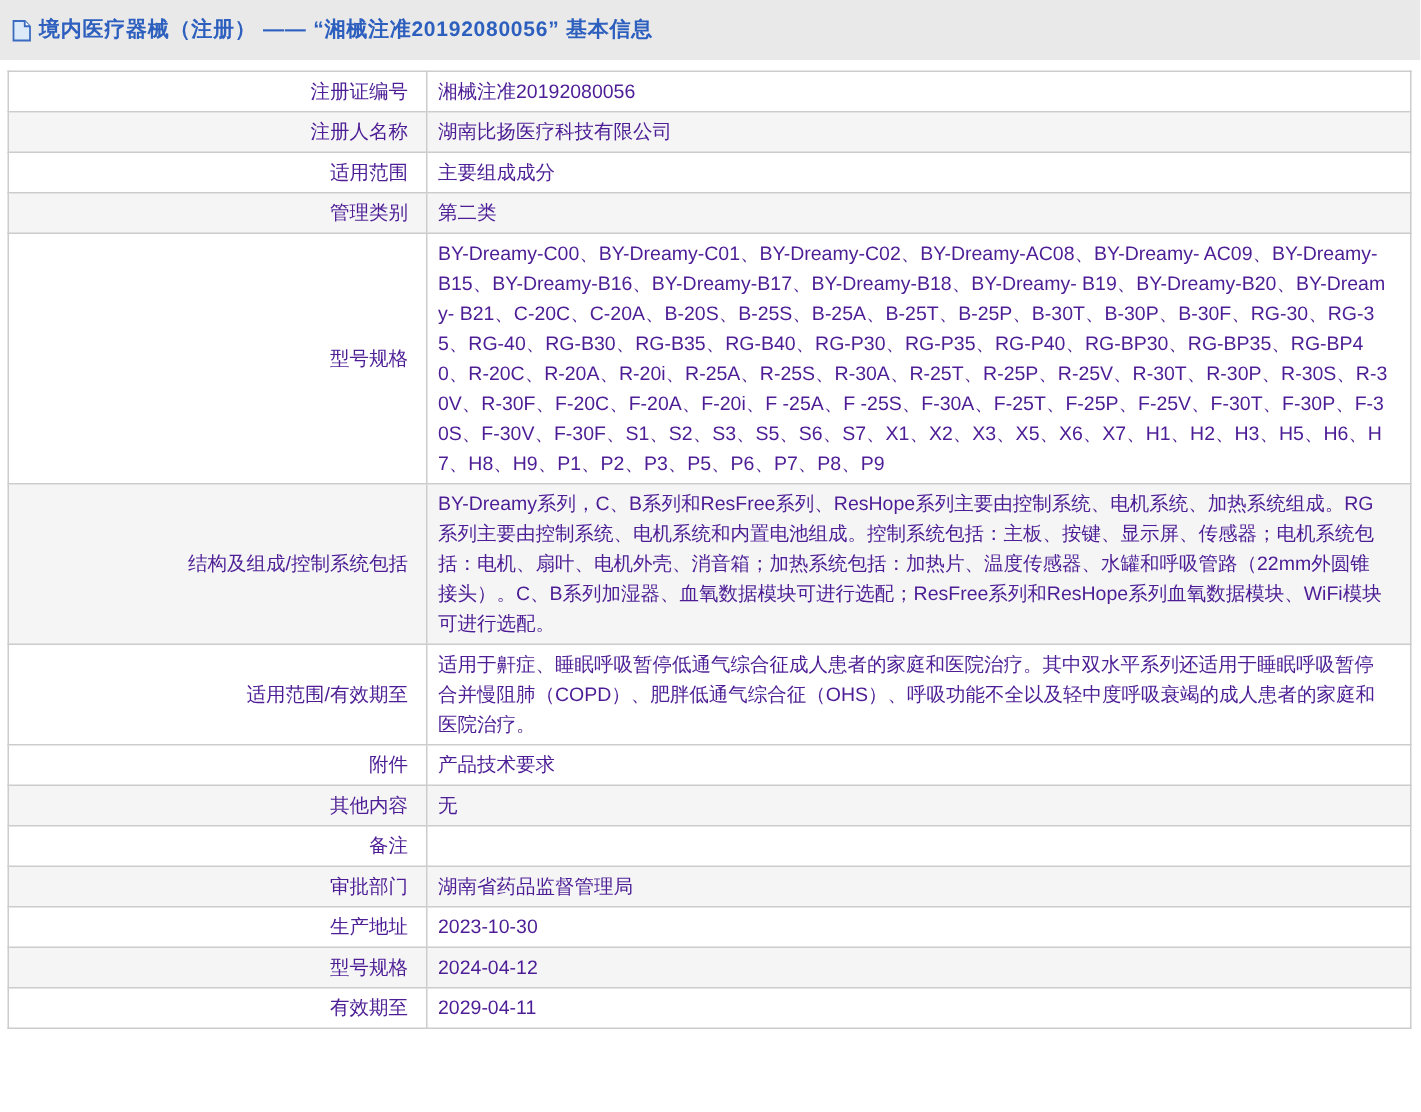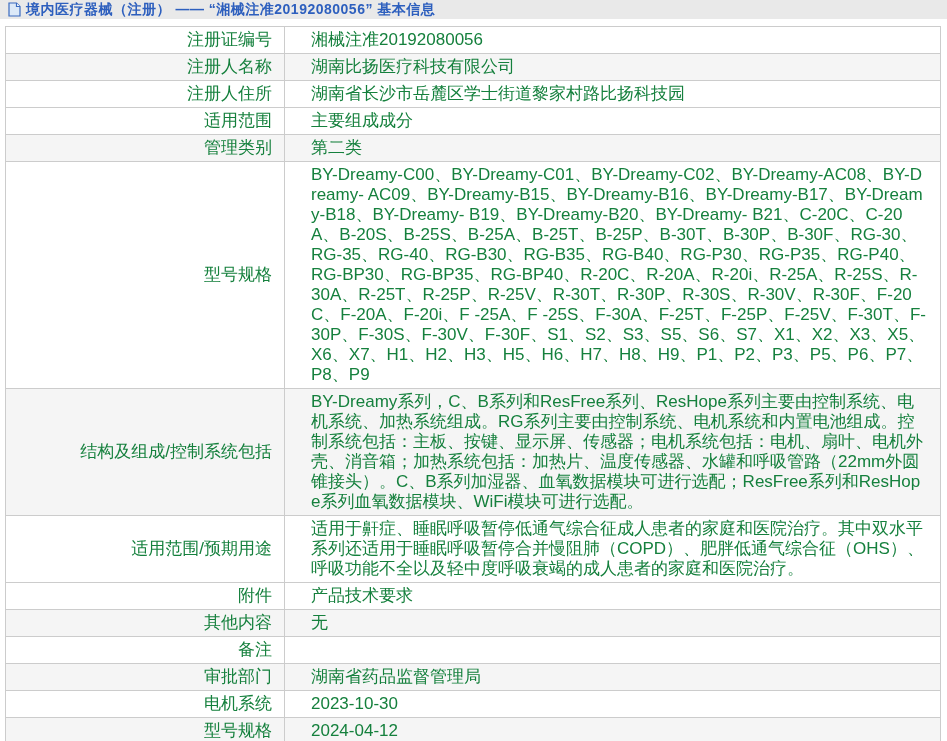--- a/index.html
+++ b/index.html
@@ -8,21 +8,21 @@
     background: #ffffff;
     font-family: "Liberation Sans", "DejaVu Sans", sans-serif;
   }
   .page {
     width: 947px;
     min-height: 741px;
     background: #ffffff;
     box-sizing: border-box;
   }
   .header-bar {
-    height: 19px;
+    height: 40px;
     background: #e9e9e9;
     display: flex;
     align-items: center;
     padding-left: 8px;
     box-sizing: border-box;
   }
   .doc-icon {
     display: inline-flex;
     margin-right: 5px;
     flex: 0 0 auto;
@@ -35,35 +35,35 @@
     white-space: nowrap;
   }
   .info-table {
     margin: 7px 5px 8px 5px;
     width: 936px;
     border-collapse: collapse;
     table-layout: fixed;
   }
   .info-table td {
     border: 1px solid #cccccc;
-    font-size: 17px;
-    color: #15803d;
+    font-size: 13px;
+    color: #4c1d95;
     line-height: 20px;
     vertical-align: middle;
     word-break: break-all;
   }
   .info-table td.label-cell {
     width: 258px;
     text-align: right;
     padding: 3px 12px 3px 8px;
     white-space: nowrap;
     overflow: visible;
   }
   .info-table td.value-cell {
-    padding: 3px 14px 3px 26px;
+    padding: 3px 14px 3px 7px;
   }
   .info-table tr {
     height: 27px;
   }
   .info-table tr.even {
     background: #f5f5f5;
   }
   .info-table tr.odd {
     background: #ffffff;
   }
@@ -87,61 +87,57 @@
     <tbody>
         <tr class="odd">
           <td class="label-cell"><span>注册证编号</span></td>
           <td class="value-cell"><span>湘械注准20192080056</span></td>
         </tr>
         <tr class="even">
           <td class="label-cell"><span>注册人名称</span></td>
           <td class="value-cell"><span>湖南比扬医疗科技有限公司</span></td>
         </tr>
         <tr class="odd">
-          <td class="label-cell"><span>注册人住所</span></td>
-          <td class="value-cell"><span>湖南省长沙市岳麓区学士街道黎家村路比扬科技园</span></td>
-        </tr>
-        <tr class="odd">
           <td class="label-cell"><span>适用范围</span></td>
           <td class="value-cell"><span>主要组成成分</span></td>
         </tr>
         <tr class="even">
           <td class="label-cell"><span>管理类别</span></td>
           <td class="value-cell"><span>第二类</span></td>
         </tr>
         <tr class="odd">
           <td class="label-cell"><span>型号规格</span></td>
           <td class="value-cell"><span>BY-Dreamy-C00、BY-Dreamy-C01、BY-Dreamy-C02、BY-Dreamy-AC08、BY-Dreamy- AC09、BY-Dreamy-B15、BY-Dreamy-B16、BY-Dreamy-B17、BY-Dreamy-B18、BY-Dreamy- B19、BY-Dreamy-B20、BY-Dreamy- B21、C-20C、C-20A、B-20S、B-25S、B-25A、B-25T、B-25P、B-30T、B-30P、B-30F、RG-30、RG-35、RG-40、RG-B30、RG-B35、RG-B40、RG-P30、RG-P35、RG-P40、RG-BP30、RG-BP35、RG-BP40、R-20C、R-20A、R-20i、R-25A、R-25S、R-30A、R-25T、R-25P、R-25V、R-30T、R-30P、R-30S、R-30V、R-30F、F-20C、F-20A、F-20i、F -25A、F -25S、F-30A、F-25T、F-25P、F-25V、F-30T、F-30P、F-30S、F-30V、F-30F、S1、S2、S3、S5、S6、S7、X1、X2、X3、X5、X6、X7、H1、H2、H3、H5、H6、H7、H8、H9、P1、P2、P3、P5、P6、P7、P8、P9</span></td>
         </tr>
         <tr class="even">
           <td class="label-cell"><span>结构及组成/控制系统包括</span></td>
           <td class="value-cell"><span>BY-Dreamy系列，C、B系列和ResFree系列、ResHope系列主要由控制系统、电机系统、加热系统组成。RG系列主要由控制系统、电机系统和内置电池组成。控制系统包括：主板、按键、显示屏、传感器；电机系统包括：电机、扇叶、电机外壳、消音箱；加热系统包括：加热片、温度传感器、水罐和呼吸管路（22mm外圆锥接头）。C、B系列加湿器、血氧数据模块可进行选配；ResFree系列和ResHope系列血氧数据模块、WiFi模块可进行选配。</span></td>
         </tr>
         <tr class="odd">
-          <td class="label-cell"><span>适用范围/预期用途</span></td>
+          <td class="label-cell"><span>适用范围/有效期至</span></td>
           <td class="value-cell"><span>适用于鼾症、睡眠呼吸暂停低通气综合征成人患者的家庭和医院治疗。其中双水平系列还适用于睡眠呼吸暂停合并慢阻肺（COPD）、肥胖低通气综合征（OHS）、呼吸功能不全以及轻中度呼吸衰竭的成人患者的家庭和医院治疗。</span></td>
         </tr>
         <tr class="odd">
           <td class="label-cell"><span>附件</span></td>
           <td class="value-cell"><span>产品技术要求</span></td>
         </tr>
         <tr class="even">
           <td class="label-cell"><span>其他内容</span></td>
           <td class="value-cell"><span>无</span></td>
         </tr>
         <tr class="odd">
           <td class="label-cell"><span>备注</span></td>
           <td class="value-cell"><span></span></td>
         </tr>
         <tr class="even">
           <td class="label-cell"><span>审批部门</span></td>
           <td class="value-cell"><span>湖南省药品监督管理局</span></td>
         </tr>
         <tr class="odd">
-          <td class="label-cell"><span>电机系统</span></td>
+          <td class="label-cell"><span>生产地址</span></td>
           <td class="value-cell"><span>2023-10-30</span></td>
         </tr>
         <tr class="even">
           <td class="label-cell"><span>型号规格</span></td>
           <td class="value-cell"><span>2024-04-12</span></td>
         </tr>
         <tr class="odd">
           <td class="label-cell"><span>有效期至</span></td>
           <td class="value-cell"><span>2029-04-11</span></td>
         </tr>

